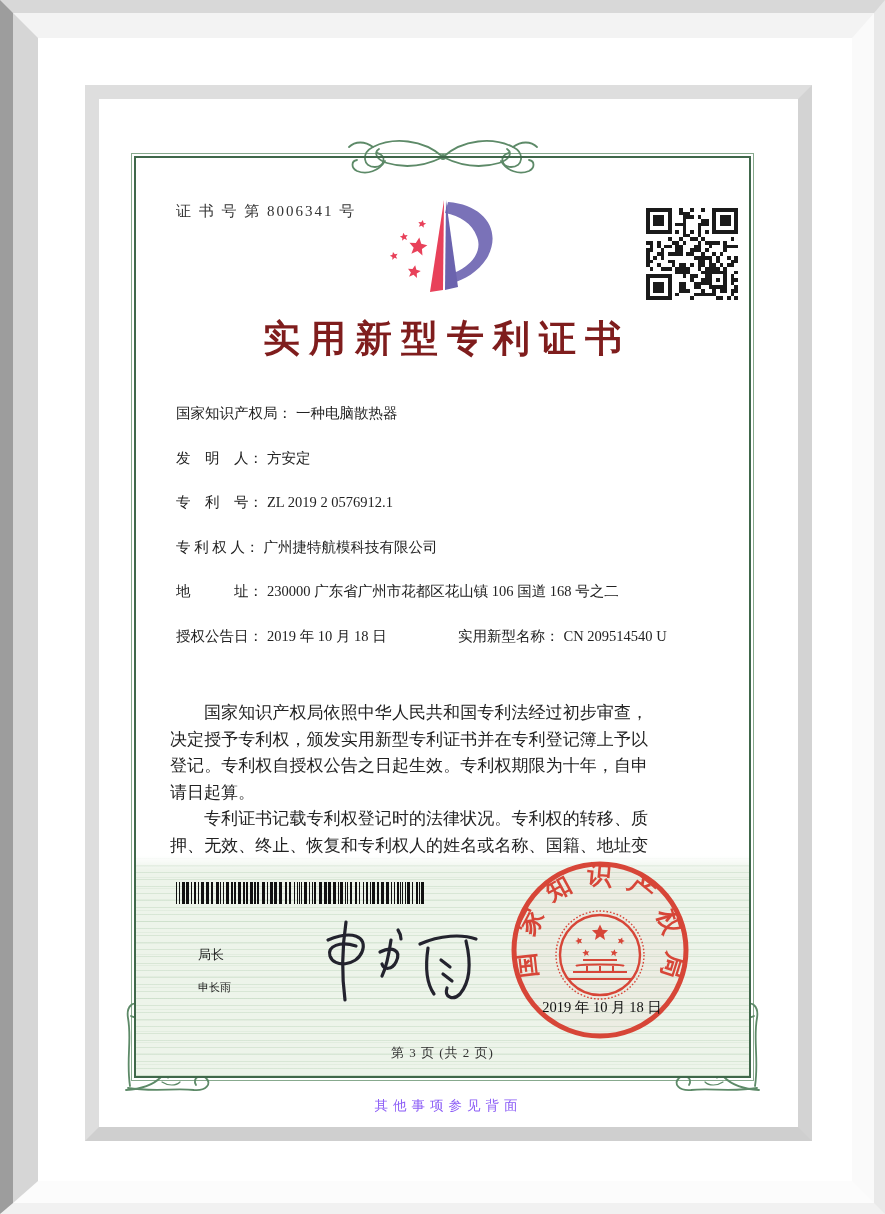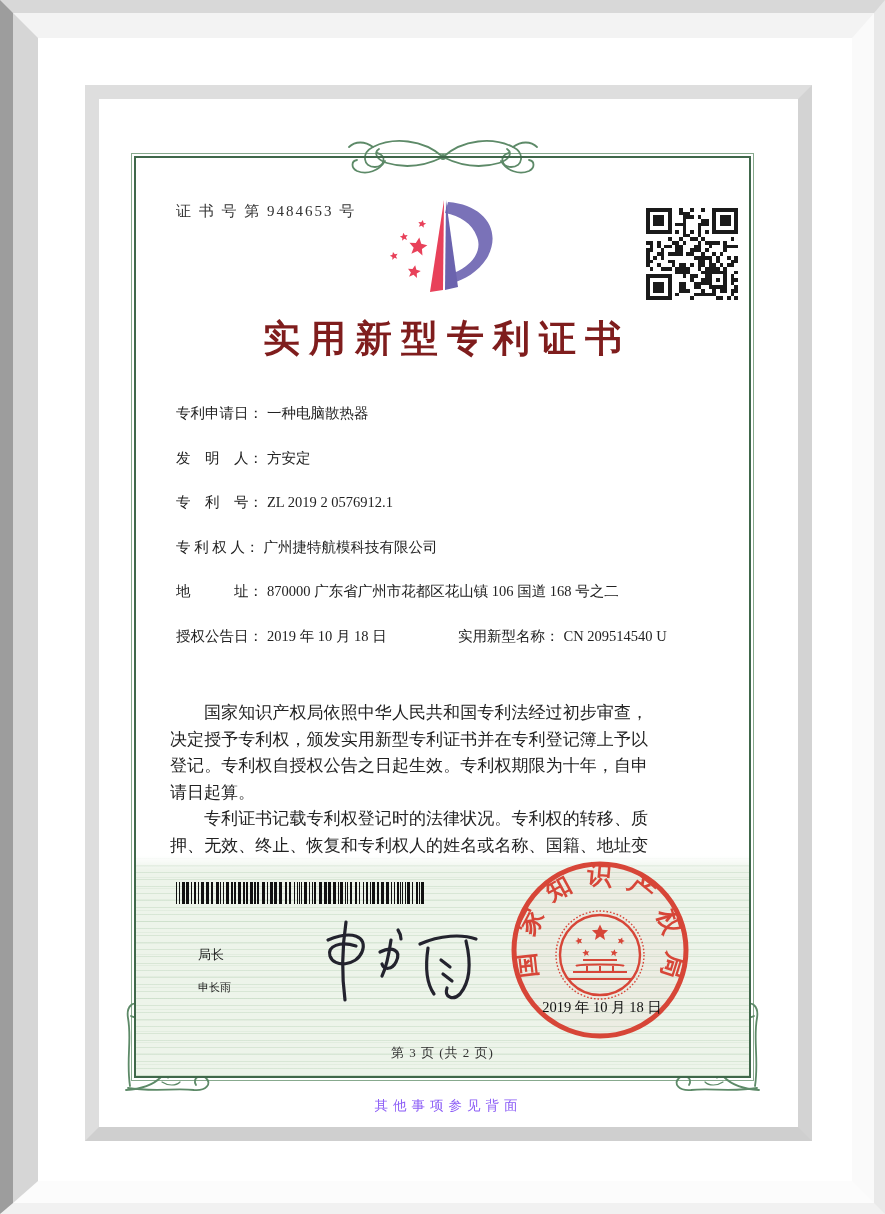--- a/index.html
+++ b/index.html
@@ -110,21 +110,21 @@
           </g>
           <g fill="#7da387" opacity="0.55">
             <path d="M34,84 C42,78 48,78 52,84 C46,88 38,88 34,84 Z"></path>
             <path d="M16,56 C22,50 28,50 32,56 C26,60 20,60 16,56 Z"></path>
           </g>
         </svg>
 
         <div class="cert-border-inner">
           <div class="cert-inner">
 
-            <div class="cert-number">证 书 号 第 9484653 号</div>
+            <div class="cert-number">证 书 号 第 8006341 号</div>
 
             <svg class="logo" width="124" height="120" viewBox="0 0 124 120">
               <defs>
                 <polygon id="star" points="0,-10 2.9,-3.8 9.5,-3.1 4.4,1.5 5.9,8.1 0,4.2 -5.9,8.1 -4.4,1.5 -9.5,-3.1 -2.9,-3.8"></polygon>
               </defs>
               <path d="M60,10 C98,13 114,40 99,66 C90,80 76,88 64,91 L68,80 C82,74 95,60 89,45 C84,31 72,24 57,21 Z" fill="#7a72b8"></path>
               <polygon points="56,8 42,100 55,98" fill="#e8415a"></polygon>
               <polygon points="58,8 57,98 70,95" fill="#6b63ae"></polygon>
               <g fill="#e8415a">
                 <use href="#star" transform="translate(34,32) scale(0.42) rotate(12)"></use>
@@ -336,33 +336,33 @@
                     <rect x="2" y="20" width="3" height="3" fill="#1a1a1a"></rect>
                     <rect x="17" y="17" width="5" height="5" fill="#1a1a1a"></rect>
                     <rect x="18" y="18" width="3" height="3" fill="#fff"></rect>
                     <rect x="19" y="19" width="1" height="1" fill="#1a1a1a"></rect>
                   </svg>
 
             <div class="title">实用新型专利证书</div>
 
             <div class="fields">
               <div class="field-row">
-                <span class="flabel">专利申请日：</span><span class="fvalue">一种电脑散热器</span>
+                <span class="flabel">国家知识产权局：</span><span class="fvalue">一种电脑散热器</span>
               </div>
               <div class="field-row">
                 <span class="flabel">发　明　人：</span><span class="fvalue">方安定</span>
               </div>
               <div class="field-row">
                 <span class="flabel">专　利　号：</span><span class="fvalue">ZL 2019 2 0576912.1</span>
               </div>
               <div class="field-row">
                 <span class="flabel">专 利 权 人：</span><span class="fvalue">广州捷特航模科技有限公司</span>
               </div>
               <div class="field-row">
-                <span class="flabel">地　　　址：</span><span class="fvalue">870000 广东省广州市花都区花山镇 106 国道 168 号之二</span>
+                <span class="flabel">地　　　址：</span><span class="fvalue">230000 广东省广州市花都区花山镇 106 国道 168 号之二</span>
               </div>
               <div class="field-row">
                 <span class="flabel">授权公告日：</span><span class="fvalue">2019 年 10 月 18 日</span>
                 <span class="grant2">
                   <span class="flabel">实用新型名称：</span><span class="fvalue">CN 209514540 U</span>
                 </span>
               </div>
             </div>
 
             <div class="paras">

